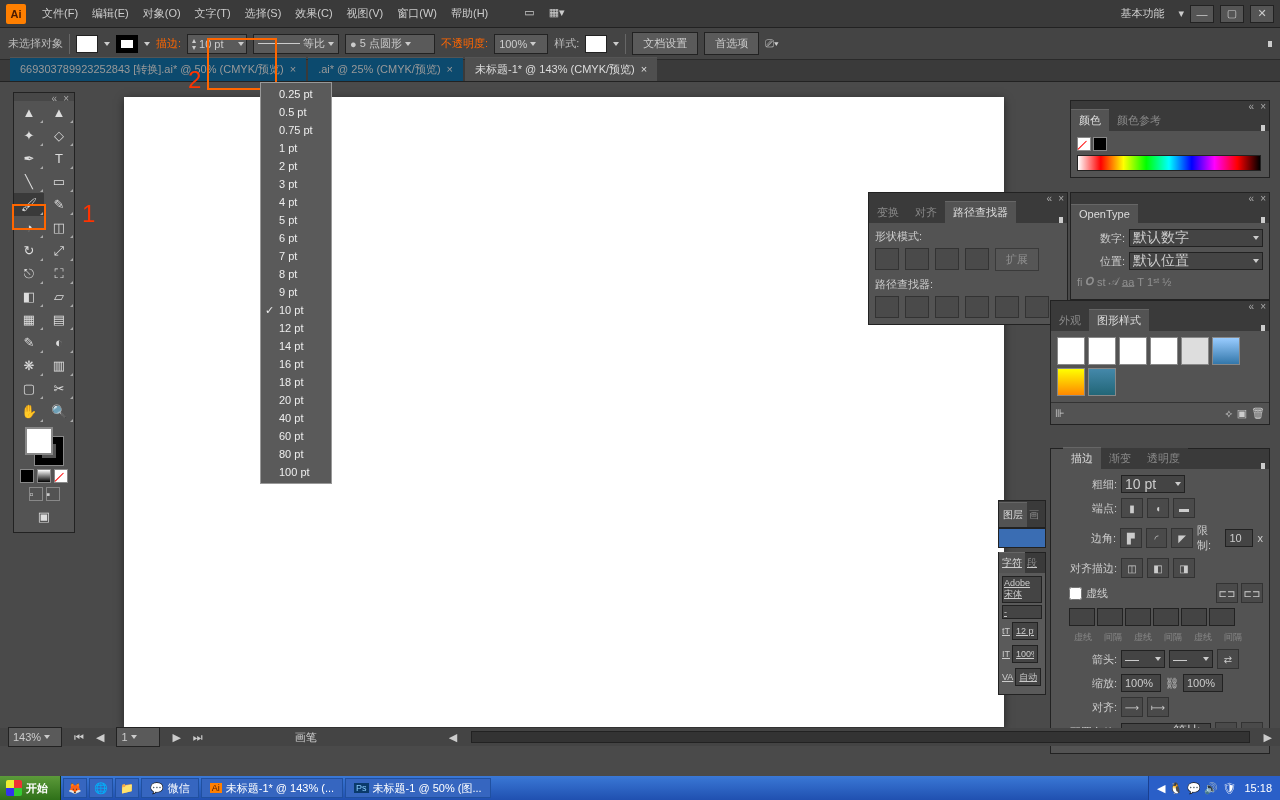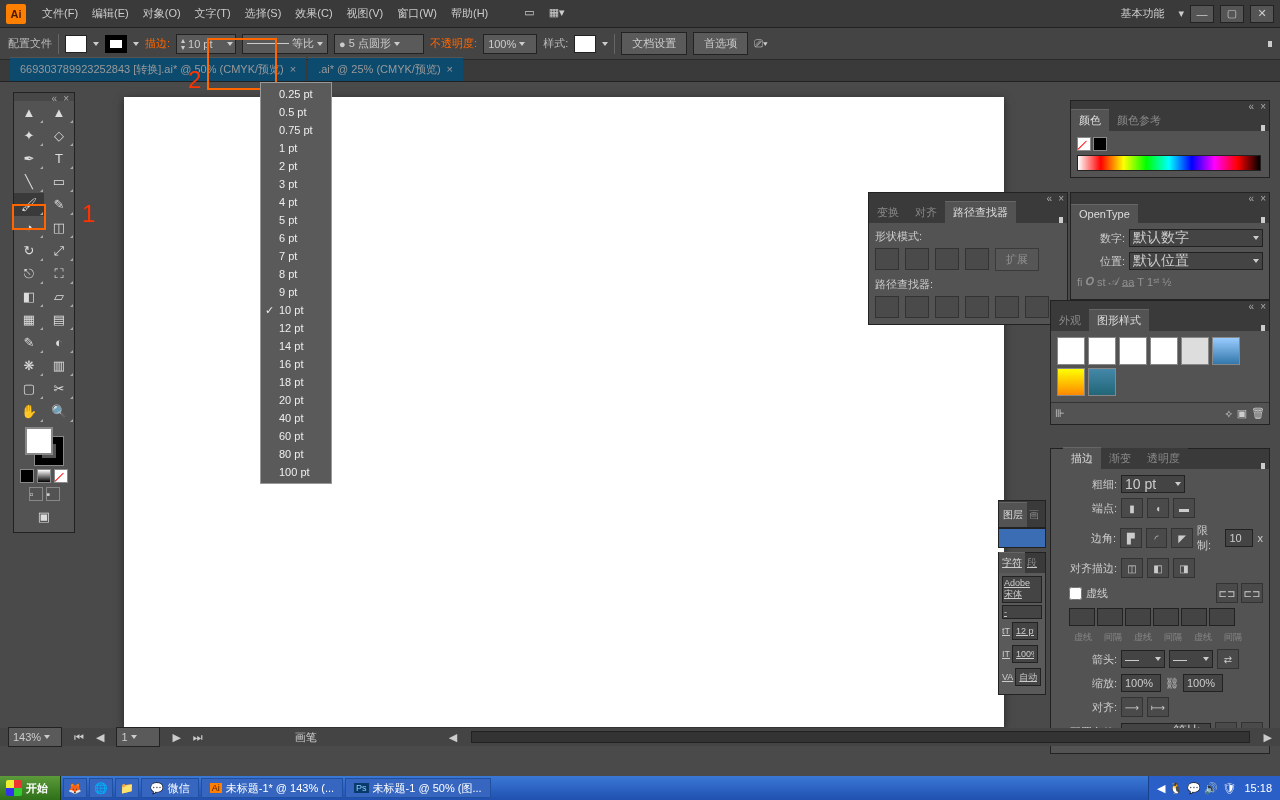--- a/index.html
+++ b/index.html
@@ -113,21 +113,21 @@
   <div class="titlebar-right">
     <span class="workspace">基本功能</span>
     <span>▾</span>
     <div class="win-btn">—</div>
     <div class="win-btn">▢</div>
     <div class="win-btn">✕</div>
   </div>
 </div>
 
 <div class="options-bar">
-  <span class="label">配置文件</span>
+  <span class="label">未选择对象</span>
   <div class="divider"></div>
   <div class="swatch" style="background:#fff"></div>
   <div class="caret-down"></div>
   <div class="swatch" style="border:5px solid #000;background:#fff"></div>
   <div class="caret-down"></div>
   <span class="label stroke-label-orange">描边:</span>
   <div class="dropdown-box stroke-width">
     <span style="font-size:8px;line-height:7px">▴<br>▾</span>
     <input value="10 pt" style="">
     <div class="caret-down"></div>
@@ -153,20 +153,21 @@
   <div class="divider"></div>
   <div class="btn">文档设置</div>
   <div class="btn">首选项</div>
   <span>⎚▾</span>
   <span style="margin-left:auto" class="panel-menu"></span>
 </div>
 
 <div class="tabs">
   <div class="tab"><span>669303789923252843 [转换].ai* @ 50% (CMYK/预览)</span><span class="close">×</span></div>
   <div class="tab"><span>.ai* @ 25% (CMYK/预览)</span><span class="close">×</span></div>
+  <div class="tab active"><span>未标题-1* @ 143% (CMYK/预览)</span><span class="close">×</span></div>
 </div>
 
 <div class="main">
   <div class="canvas"></div>
 
   <div class="tools-panel">
     <div class="tools-header">
         <span class="collapse-x">«</span>
         <span class="collapse-x">×</span>
       </div>

